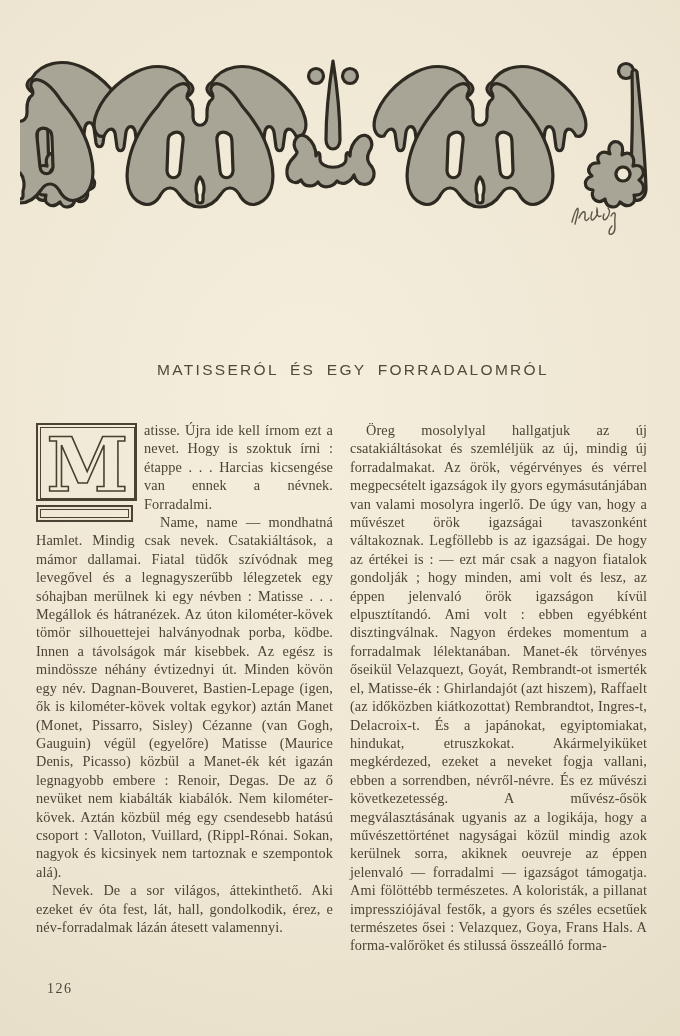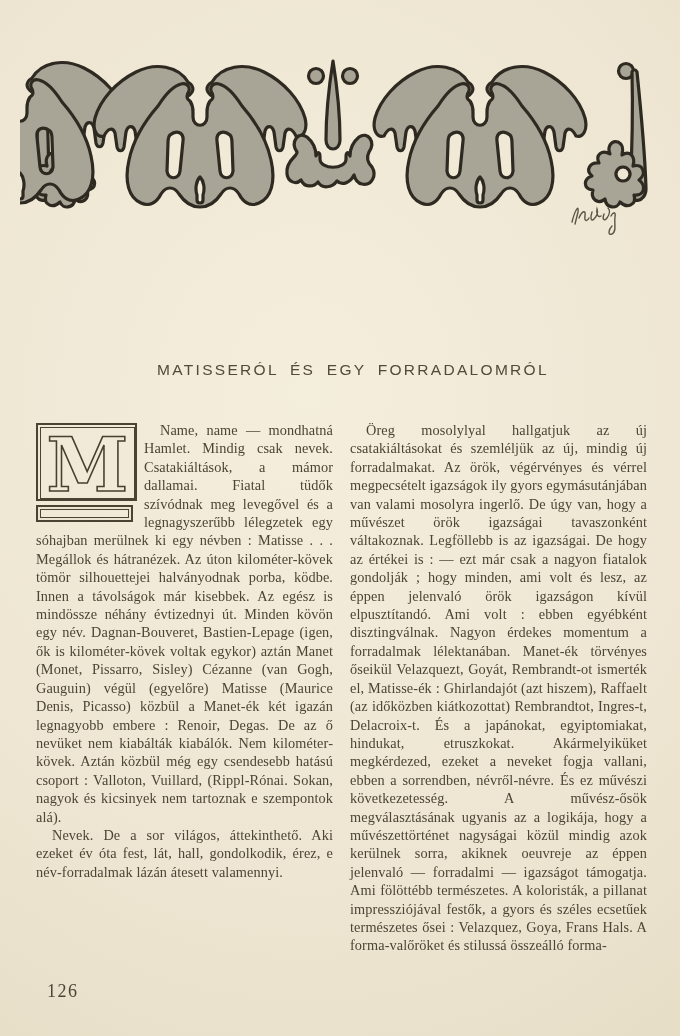--- a/index.html
+++ b/index.html
@@ -38,21 +38,21 @@
     width:93px;height:70px;border:2px solid #4a4334;padding:2px;
   }
   .dc-inner{width:100%;height:100%;border:1px solid #4a4334;}
   .dc-inner svg{display:block;width:100%;height:100%;}
   .dc-sub{
     width:93px;height:13px;border:2px solid #4a4334;margin-top:4px;
     box-shadow:inset 0 0 0 2px #ece4cf, inset 0 0 0 3px #4a4334;
   }
   .pagenum{
     position:absolute;left:47px;top:981px;
-    font-size:18px;letter-spacing:1.5px;color:#4c4435;
+    font-size:14px;letter-spacing:1.5px;color:#4c4435;
   }
 </style>
 </head>
 <body>
 
 <div class="page">
 
   <svg class="ornament" viewBox="0 0 640 185">
     <g stroke="#2e2a21" stroke-width="3.2" fill="#a8a496" stroke-linejoin="round" stroke-linecap="round">
 
@@ -89,20 +89,21 @@
       <div class="dropcap">
         <div class="dc-box">
           <div class="dc-inner">
             <svg viewBox="0 0 92 72">
               <text x="46" y="65" text-anchor="middle" font-family="DejaVu Serif, Liberation Serif, serif" font-size="76" font-weight="bold" fill="none" stroke="#46402f" stroke-width="1.6">M</text>
             </svg>
           </div>
         </div>
         <div class="dc-sub"></div>
       </div>
+      <p>atisse. Újra ide kell írnom ezt a nevet. Hogy is szoktuk írni : étappe . . . Harcias kicsengése van ennek a névnek. Forradalmi.</p>
       <p class="indent">Name, name — mondhatná Hamlet. Mindig csak nevek. Csatakiáltások, a mámor dallamai. Fiatal tüdők szívódnak meg levegővel és a legnagyszerűbb lélegzetek egy sóhajban merülnek ki egy névben : Matisse . . . Megállok és hátranézek. Az úton kilométer-kövek tömör silhouettejei halványodnak porba, ködbe. Innen a távolságok már kisebbek. Az egész is mindössze néhány évtizednyi út. Minden kövön egy név. Dagnan-Bouveret, Bastien-Lepage (igen, ők is kilométer-kövek voltak egykor) aztán Manet (Monet, Pissarro, Sisley) Cézanne (van Gogh, Gauguin) végül (egyelőre) Matisse (Maurice Denis, Picasso) közbül a Manet-ék két igazán legnagyobb embere : Renoir, Degas. De az ő nevüket nem kiabálták kiabálók. Nem kilométer-kövek. Aztán közbül még egy csendesebb hatású csoport : Valloton, Vuillard, (Rippl-Rónai. Sokan, nagyok és kicsinyek nem tartoznak e szempontok alá).</p>
       <p class="indent">Nevek. De a sor világos, áttekinthető. Aki ezeket év óta fest, lát, hall, gondolkodik, érez, e név-forradalmak lázán átesett valamennyi.</p>
     </div>
     <div class="col">
       <p class="indent">Öreg mosolylyal hallgatjuk az új csatakiáltásokat és szemléljük az új, mindig új forradalmakat. Az örök, végérvényes és vérrel megpecsételt igazságok ily gyors egymásutánjában van valami mosolyra ingerlő. De úgy van, hogy a művészet örök igazságai tavaszonként váltakoznak. Legföllebb is az igazságai. De hogy az értékei is : — ezt már csak a nagyon fiatalok gondolják ; hogy minden, ami volt és lesz, az éppen jelenvaló örök igazságon kívül elpusztítandó. Ami volt : ebben egyébként disztingválnak. Nagyon érdekes momentum a forradalmak lélektanában. Manet-ék törvényes őseikül Velazquezt, Goyát, Rembrandt-ot ismerték el, Matisse-ék : Ghirlandajót (azt hiszem), Raffaelt (az időközben kiátkozottat) Rembrandtot, Ingres-t, Delacroix-t. És a japánokat, egyiptomiakat, hindukat, etruszkokat. Akármelyiküket megkérdezed, ezeket a neveket fogja vallani, ebben a sorrendben, névről-névre. És ez művészi következetesség. A művész-ősök megválasztásának ugyanis az a logikája, hogy a művészettörténet nagyságai közül mindig azok kerülnek sorra, akiknek oeuvreje az éppen jelenvaló — forradalmi — igazságot támogatja. Ami fölöttébb természetes. A koloristák, a pillanat impressziójával festők, a gyors és széles ecsetűek természetes ősei : Velazquez, Goya, Frans Hals. A forma-valőröket és stilussá összeálló forma-</p>
     </div>
   </div>
 
   <div class="pagenum">126</div>
 </div>

